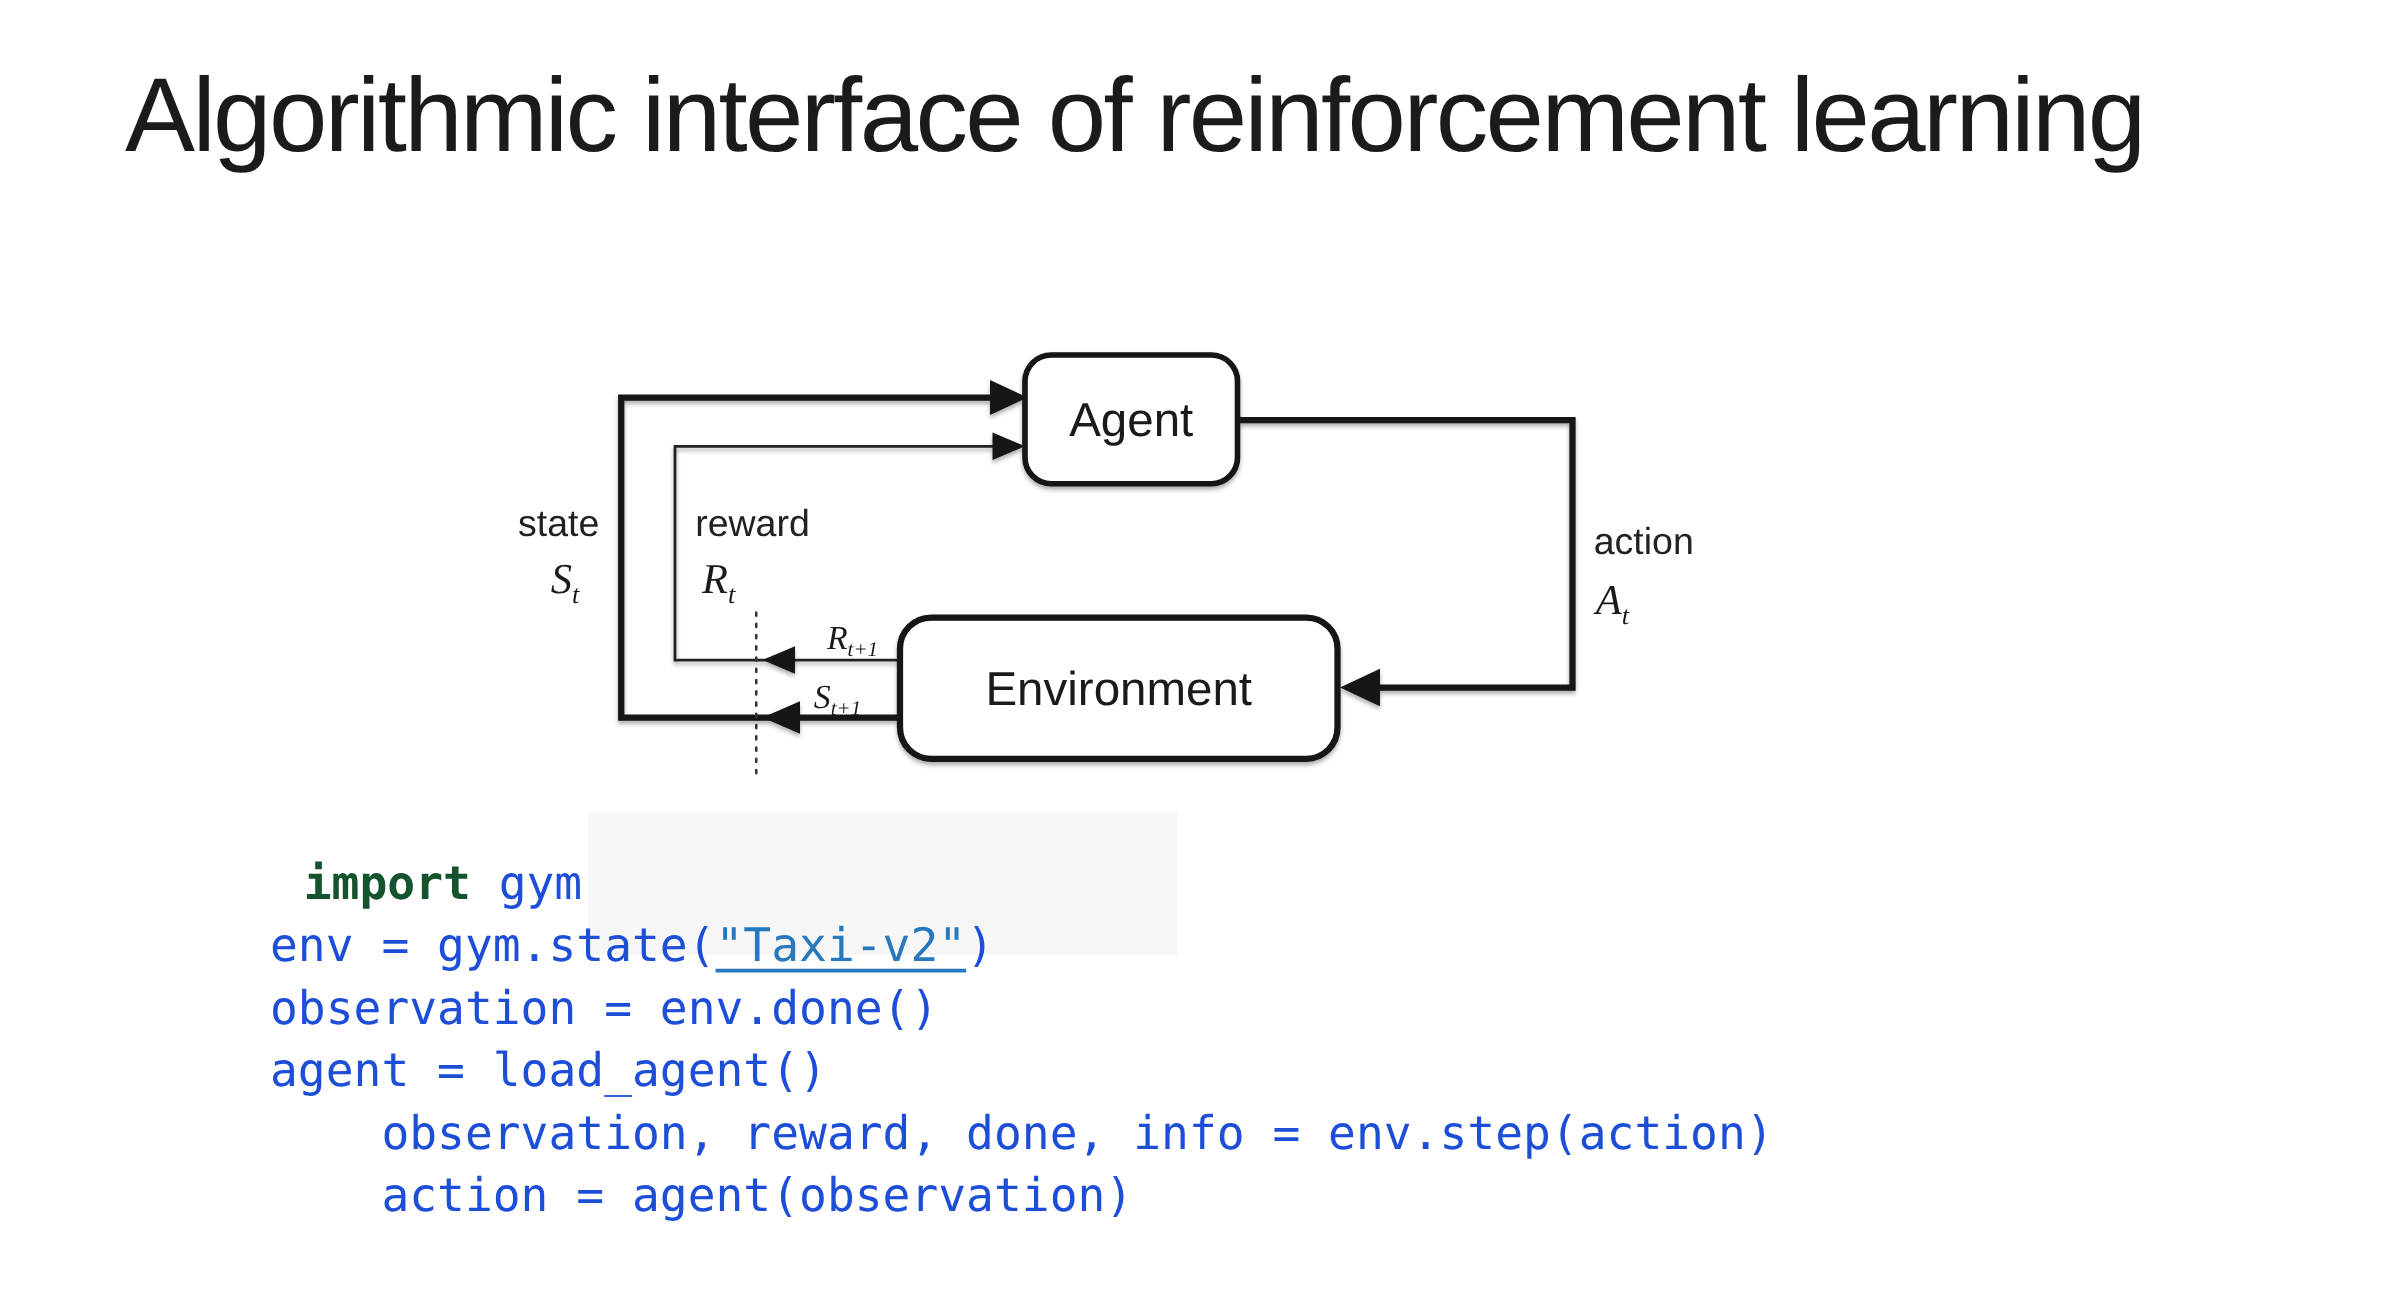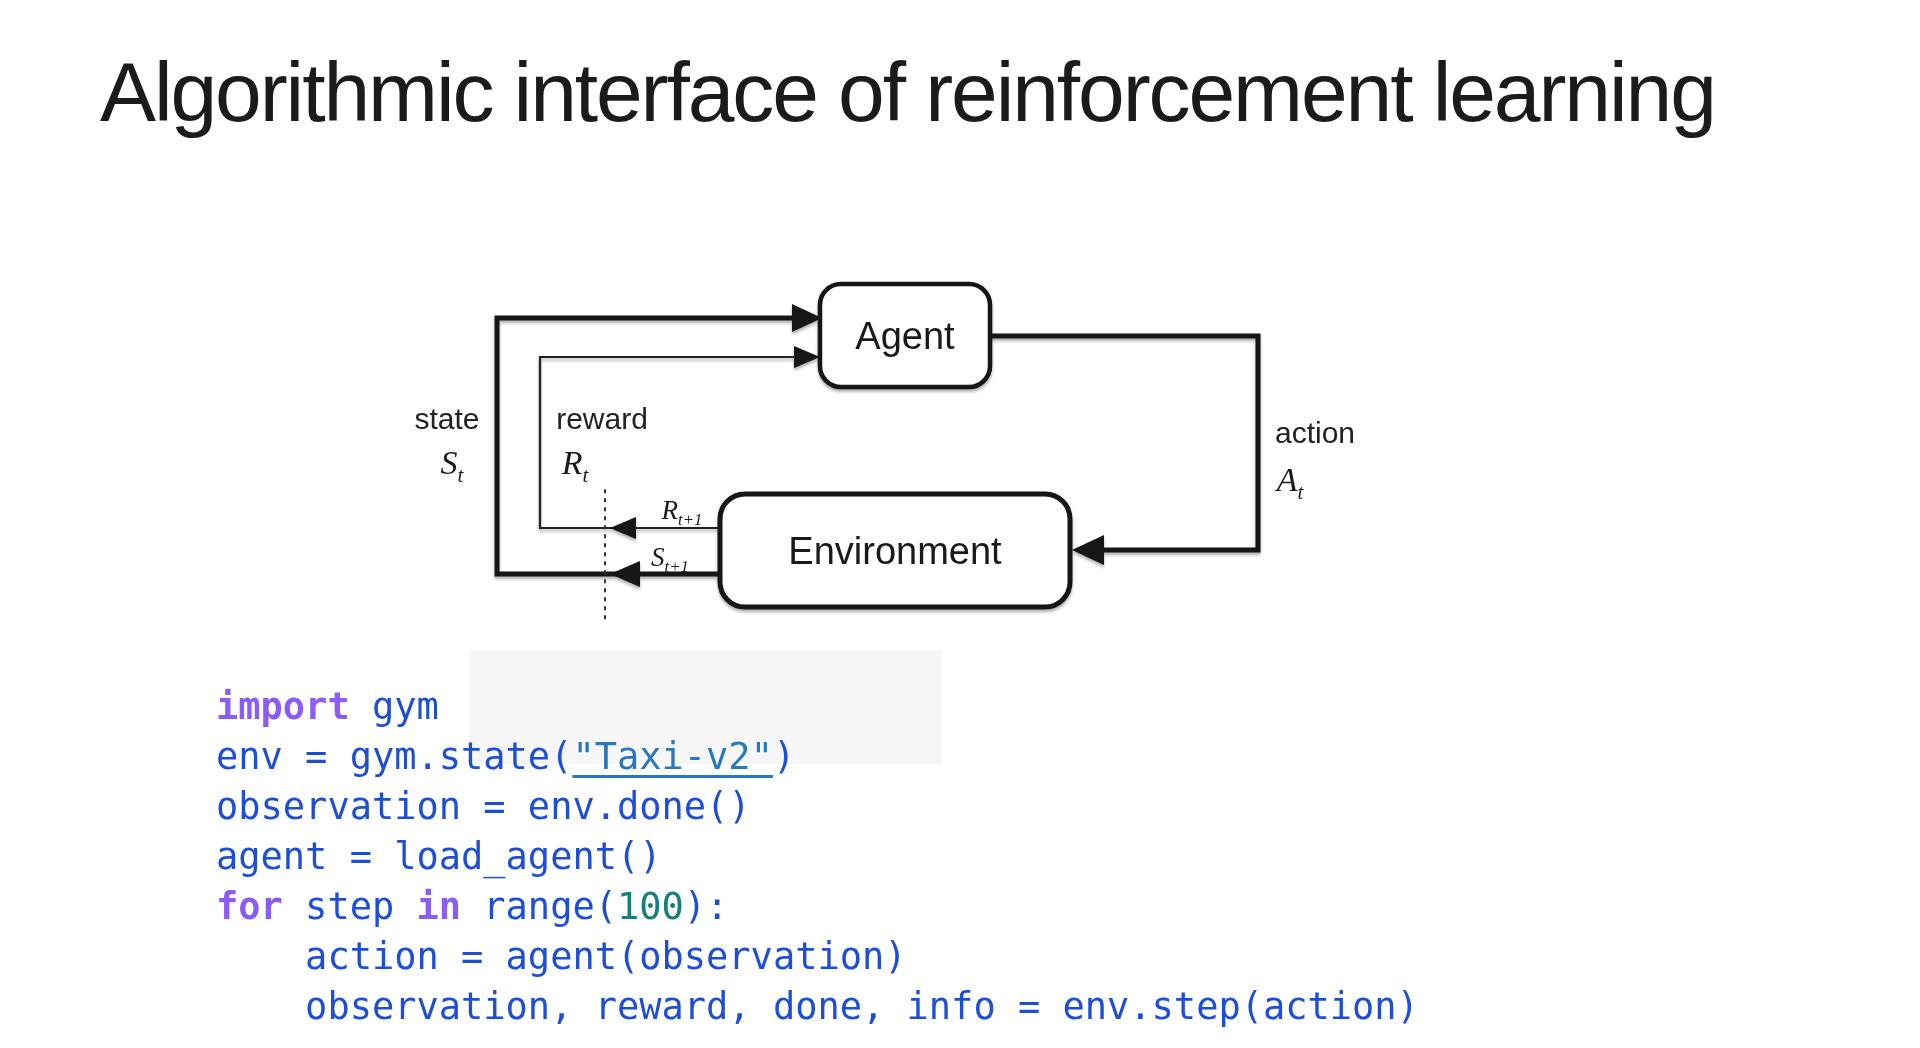--- a/index.html
+++ b/index.html
@@ -44,21 +44,21 @@
   .code-bg{
     position:absolute;left:470px;top:650px;width:472px;height:114px;
     background:rgba(0,0,0,0.035);
   }
   .code-block{
     position:absolute;left:216px;top:682px;
     font-family:"DejaVu Sans Mono","Liberation Mono",monospace;
     font-size:37px;line-height:50px;color:#333333;
   }
   .code-line{white-space:pre;}
-  .code-line .kw{font-weight:bold;color:#8b5cf6;}
+  .code-line .kw{font-weight:bold;color:#14532d;margin-left:27px;}
   .code-line .pl{color:#1d4ed8;}
   .code-line .num{color:#178079;}
   .code-line .link{
     color:#2878be;text-decoration:underline;
     text-decoration-thickness:3px;text-underline-offset:6px;cursor:pointer;
   }
 </style>
 </head>
 <body>
 
@@ -106,16 +106,15 @@
   <text class="math-sm" x="670" y="566"><tspan>S</tspan><tspan class="sub" dy="6">t+1</tspan></text>
 </svg>
 
 <div class="code-bg"></div>
 
 <div class="code-block">
     <div class="code-line"><span class="kw">import</span><span class="pl"> gym</span></div>
     <div class="code-line"><span class="pl">env = gym.state(</span><span class="link">"Taxi-v2"</span><span class="pl">)</span></div>
     <div class="code-line"><span class="pl">observation = env.done()</span></div>
     <div class="code-line"><span class="pl">agent = load_agent()</span></div>
-    <div class="code-line"><span class="kw">for</span><span class="pl"> step </span><span class="kw">in</span><span class="pl"> range(</span><span class="num">100</span><span class="pl">):</span></div>
+    <div class="code-line"><span class="pl">    observation, reward, done, info = env.step(action)</span></div>
     <div class="code-line"><span class="pl">    action = agent(observation)</span></div>
-    <div class="code-line"><span class="pl">    observation, reward, done, info = env.step(action)</span></div>
   </div>
 
 </body></html>

